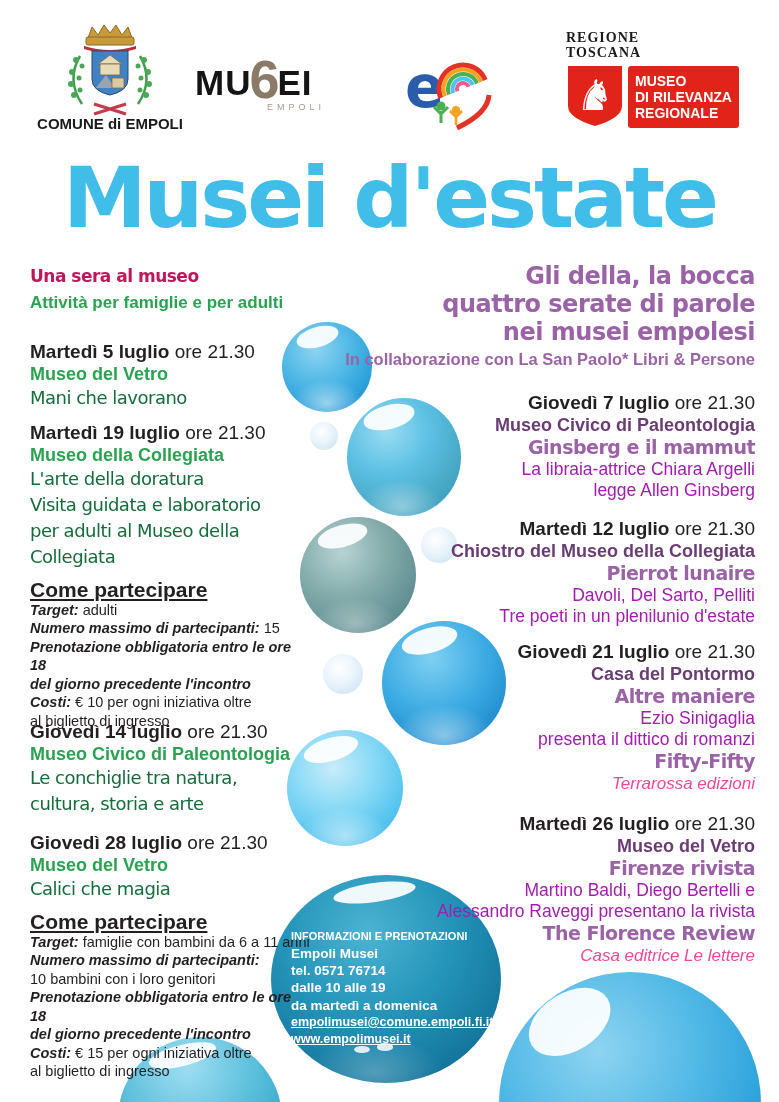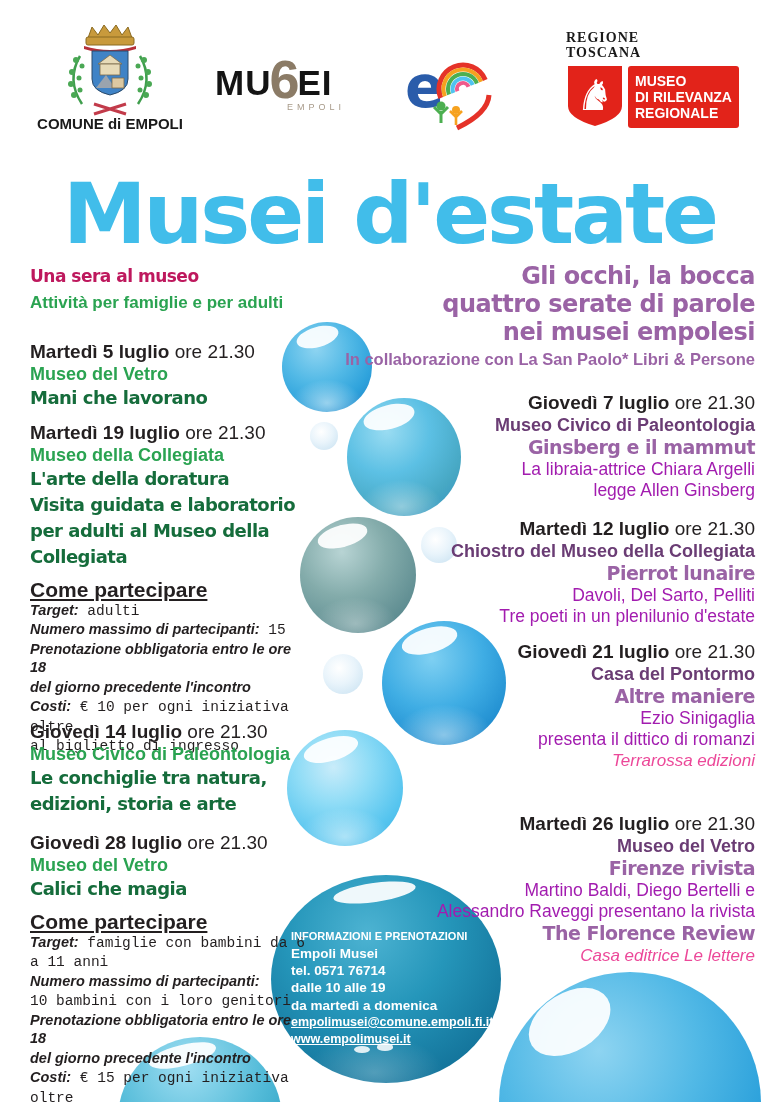--- a/index.html
+++ b/index.html
@@ -6,34 +6,34 @@
   .poster{
     position:relative;width:779px;height:1102px;margin:0 auto;
     background:#ffffff;overflow:hidden;
     font-family:"Liberation Sans", sans-serif;color:#231f20;
   }
   .abs{position:absolute;}
 
   
   .comune-label{left:28px;top:115px;width:164px;text-align:center;
     font-weight:bold;font-size:15px;letter-spacing:0px;color:#1a1a1a;}
-  .musei-logo{left:215px;top:58px;width:130px;}
+  .musei-logo{left:195px;top:58px;width:130px;}
   .musei-line{display:flex;align-items:flex-end;}
   .musei-mu,.musei-ei{font-weight:bold;font-size:35px;line-height:34px;color:#141414;letter-spacing:1px;}
   .musei-six{font-weight:bold;font-size:54px;line-height:42px;color:#8b7b66;margin:0 -2px;}
   .musei-sub{text-align:right;font-size:9px;letter-spacing:4px;color:#a79a89;margin-top:2px;}
   .regione{left:566px;top:30px;width:186px;}
   .reg-name{font-family:"Liberation Serif", serif;font-weight:bold;font-size:14px;line-height:15px;
     letter-spacing:1px;color:#1a1a1a;}
   .reg-row{display:flex;margin-top:5px;align-items:flex-start;}
   .reg-badge{background:#e2231a;color:#fff;font-weight:bold;font-size:14px;line-height:16px;
     padding:7px 7px;border-radius:3px;margin-left:4px;margin-top:1px;}
 
   
-  .main-title{left:0;top:166px;width:779px;text-align:center;
+  .main-title{left:0;top:150px;width:779px;text-align:center;
     font-family:"DejaVu Sans", sans-serif;font-weight:bold;font-size:84px;line-height:96px;
     letter-spacing:-3px;color:#41bdea;z-index:2;}
 
   
   .bubble{position:absolute;border-radius:50%;z-index:0;}
   .gloss{position:absolute;background:#ffffff;border-radius:50%;opacity:.92;}
   .dot{position:absolute;background:#ffffff;border-radius:50%;opacity:.85;}
   .b-bright{background:
     radial-gradient(ellipse 60% 40% at 50% 90%, rgba(255,255,255,.5), rgba(255,255,255,0) 65%),
     radial-gradient(circle at 38% 30%, #8ed4f1 0%, #52b9e6 40%, #2fa3dc 68%, #1a7cc4 100%);}
@@ -57,26 +57,26 @@
     radial-gradient(circle at 42% 18%, #9fdef2 0%, #55bcd9 45%, #2fa3c4 75%, #1f8cae 100%);}
 
   
   .l-col{left:30px;width:280px;z-index:2;}
   .h-left{font-family:"DejaVu Sans", sans-serif;font-weight:bold;font-size:17px;line-height:28px;
     letter-spacing:-0.5px;color:#be185d;}
   .sub-left{font-weight:bold;font-size:17px;color:#2aa351;margin-top:3px;}
   .ev-date{font-weight:bold;font-size:19px;line-height:23px;color:#231f20;}
   .ev-time{font-weight:normal;}
   .venue-g{font-weight:bold;font-size:18px;line-height:22px;color:#2aa351;}
-  .etitle-g{font-family:"DejaVu Sans", sans-serif;font-weight:bold;font-size:18px;line-height:26px;
+  .etitle-g{font-family:"DejaVu Sans", sans-serif;font-weight:normal;font-size:18px;line-height:26px;
     letter-spacing:-0.5px;color:#156c3b;}
   .howto{font-size:14.5px;line-height:18.5px;color:#231f20;}
   .howto-title{font-weight:bold;text-decoration:underline;font-size:21px;margin-bottom:1px;}
   .hb{font-weight:bold;font-style:italic;}
-  .hr{font-weight:normal;font-style:normal;font-family:Liberation Mono, monospace;}
+  .hr{font-weight:normal;font-style:normal;}
 
   
   .r-col{right:24px;text-align:right;z-index:2;}
   .h-right{font-family:"DejaVu Sans", sans-serif;font-weight:bold;font-size:24px;line-height:28px;
     letter-spacing:-0.5px;color:#9a63a5;}
   .sub-right{font-weight:bold;font-size:16.5px;color:#9a63a5;margin-top:4px;}
   .venue-p{font-weight:bold;font-size:18px;line-height:22px;color:#6a3c74;}
   .etitle-p{font-family:"DejaVu Sans", sans-serif;font-weight:bold;font-size:19px;line-height:23px;
     letter-spacing:-0.5px;color:#9a63a5;}
   .line-p{font-size:17.5px;line-height:21px;color:#a21caf;}
@@ -234,42 +234,42 @@
     <div><span class="hb">Prenotazione obbligatoria entro le ore 18</span><span class="hr"></span></div>
     <div><span class="hb">del giorno precedente l'incontro</span><span class="hr"></span></div>
     <div><span class="hb">Costi:</span><span class="hr"> € 10 per ogni iniziativa oltre</span></div>
     <div><span class="hb"></span><span class="hr">al biglietto di ingresso</span></div>
   </div>
 
   <div class="abs l-col" style="top:720px;">
     <div class="ev-date"><span>Giovedì 14 luglio</span><span class="ev-time"> ore 21.30</span></div>
     <div class="venue-g">Museo Civico di Paleontologia</div>
     <div class="etitle-g">Le conchiglie tra natura,</div>
-    <div class="etitle-g">edizioni, storia e arte</div>
+    <div class="etitle-g">cultura, storia e arte</div>
   </div>
 
   <div class="abs l-col" style="top:831px;">
     <div class="ev-date"><span>Giovedì 28 luglio</span><span class="ev-time"> ore 21.30</span></div>
     <div class="venue-g">Museo del Vetro</div>
     <div class="etitle-g">Calici che magia</div>
   </div>
 
   <div class="abs l-col howto" style="top:913px;">
     <div class="howto-title">Come partecipare</div>
     <div><span class="hb">Target:</span><span class="hr"> famiglie con bambini da 6 a 11 anni</span></div>
     <div><span class="hb">Numero massimo di partecipanti:</span><span class="hr"></span></div>
     <div><span class="hb"></span><span class="hr">10 bambini con i loro genitori</span></div>
     <div><span class="hb">Prenotazione obbligatoria entro le ore 18</span><span class="hr"></span></div>
     <div><span class="hb">del giorno precedente l'incontro</span><span class="hr"></span></div>
     <div><span class="hb">Costi:</span><span class="hr"> € 15 per ogni iniziativa oltre</span></div>
     <div><span class="hb"></span><span class="hr">al biglietto di ingresso</span></div>
   </div>
 
   <div class="abs r-col" style="top:262px;">
-    <div class="h-right">Gli occhi, la bocca</div>
+    <div class="h-right">Gli della, la bocca</div>
     <div class="h-right">quattro serate di parole</div>
     <div class="h-right">nei musei empolesi</div>
     <div class="sub-right">In collaborazione con La San Paolo* Libri &amp; Persone</div>
   </div>
 
   <div class="abs r-col r-ev" style="top:392px;">
     <div class="ev-date"><span>Giovedì 7 luglio</span><span class="ev-time"> ore 21.30</span></div>
     <div class="venue-p">Museo Civico di Paleontologia</div>
     <div class="etitle-p">Ginsberg e il mammut</div>
     <div class="line-p">La libraia-attrice Chiara Argelli</div>
@@ -283,20 +283,21 @@
     <div class="line-p">Davoli, Del Sarto, Pelliti</div>
     <div class="line-p">Tre poeti in un plenilunio d'estate</div>
   </div>
 
   <div class="abs r-col r-ev" style="top:641px;">
     <div class="ev-date"><span>Giovedì 21 luglio</span><span class="ev-time"> ore 21.30</span></div>
     <div class="venue-p">Casa del Pontormo</div>
     <div class="etitle-p">Altre maniere</div>
     <div class="line-p">Ezio Sinigaglia</div>
     <div class="line-p">presenta il dittico di romanzi</div>
+    <div class="etitle-p">Fifty-Fifty</div>
     <div class="foot-p">Terrarossa edizioni</div>
   </div>
 
   <div class="abs r-col r-ev" style="top:813px;">
     <div class="ev-date"><span>Martedì 26 luglio</span><span class="ev-time"> ore 21.30</span></div>
     <div class="venue-p">Museo del Vetro</div>
     <div class="etitle-p">Firenze rivista</div>
     <div class="line-p">Martino Baldi, Diego Bertelli e</div>
     <div class="line-p">Alessandro Raveggi presentano la rivista</div>
     <div class="etitle-p">The Florence Review</div>

